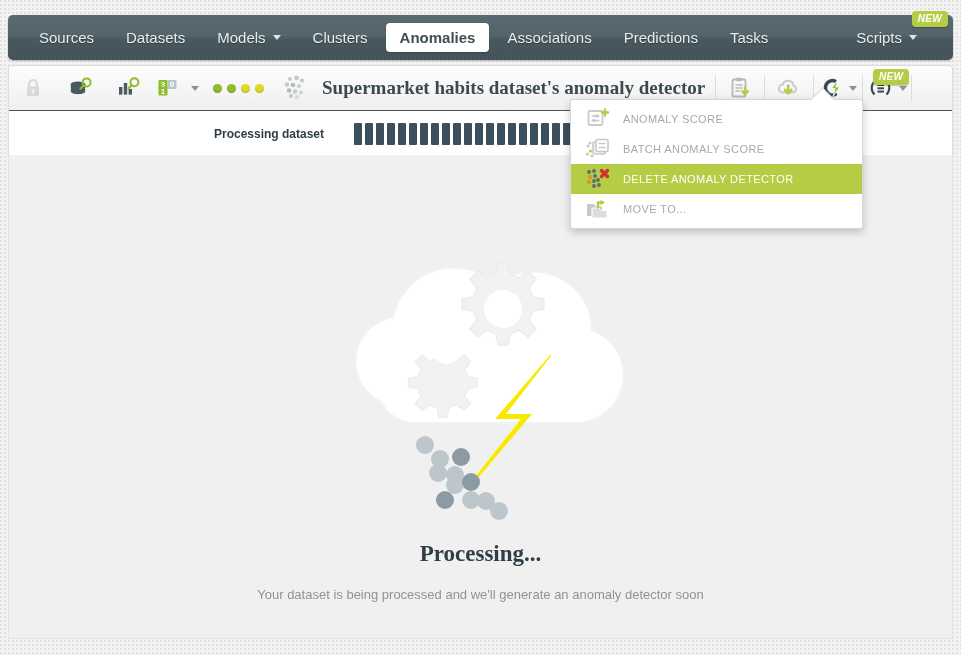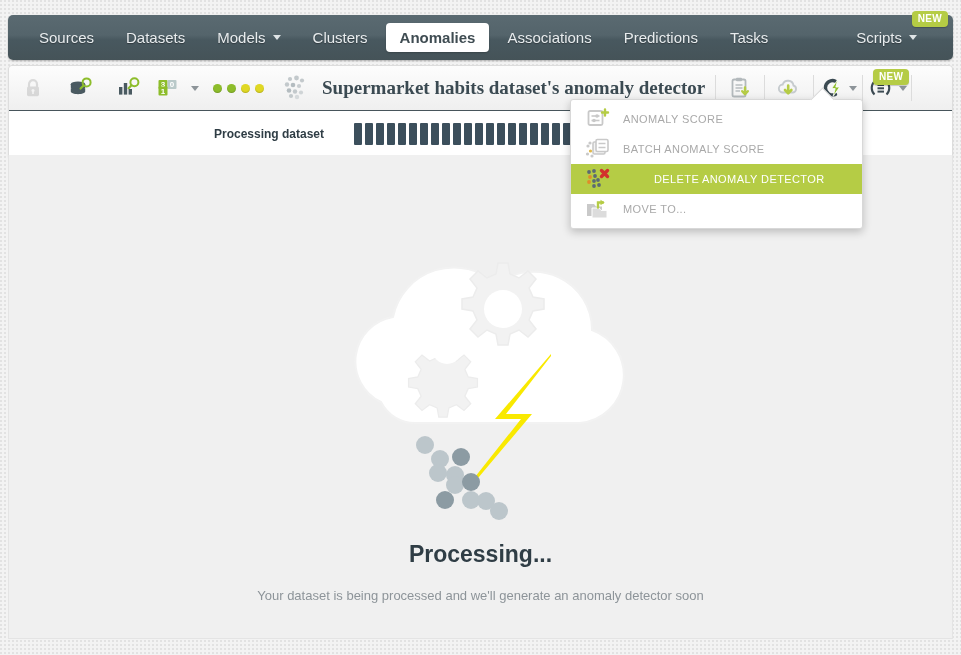--- a/index.html
+++ b/index.html
@@ -33,21 +33,21 @@
     background:#ffffff;color:#3f4c52;font-weight:bold;text-shadow:none;
     box-shadow:0 1px 2px rgba(0,0,0,.2);
   }
   .caret-down{
     width:0;height:0;border-left:4.5px solid transparent;border-right:4.5px solid transparent;
     border-top:5px solid #dfe4e6;display:inline-block;margin-left:1px;
   }
   .badge-new{
     position:absolute;background:#b5cc45;color:#fff;font-size:10px;font-weight:bold;
     letter-spacing:.3px;padding:2px 6px 2px 6px;border-radius:4px;
-    box-shadow:0 1px 1px rgba(0,0,0,.2);line-height:12px;
+    box-shadow:0 1px 1px rgba(0,0,0,.2);line-height:12px;font-style:italic;
   }
   .badge-nav{top:-12px;right:5px;}
 
   
   .panel{
     position:absolute;left:8px;top:65px;width:943px;height:90px;
     background:#f7f7f7;border:1px solid #dddddd;border-radius:4px 4px 0 0;
     box-shadow:0 1px 2px rgba(0,0,0,.08);
   }
   .toolbar{
@@ -89,41 +89,41 @@
 
   
   .content{
     position:absolute;left:8px;top:155px;width:943px;height:483px;
     background:#f0f0f0;border-left:1px solid #e4e4e4;border-right:1px solid #e4e4e4;
     border-bottom:1px solid #e4e4e4;
     display:flex;flex-direction:column;align-items:center;
   }
   .illus{margin-top:62px;}
   .headline{
-    font-size:23px;font-weight:bold;color:#2f3d45;margin-top:10px;
+    font-size:23px;font-weight:bold;color:#2f3d45;margin-top:10px;font-family:Liberation Serif, serif;
   }
   .subline{font-size:13px;color:#8d9499;margin-top:20px;}
 
   
   .menu{
     position:absolute;left:570px;top:99px;width:291px;
     background:#ffffff;border:1px solid #d8d8d8;border-radius:3px;
     box-shadow:0 3px 8px rgba(0,0,0,.22);z-index:40;
     padding:4px 0 4px 0;
   }
   .menu-arrow{
     position:absolute;top:-9px;right:31px;width:16px;height:16px;background:#ffffff;
     border-left:1px solid #d8d8d8;border-top:1px solid #d8d8d8;transform:rotate(45deg);
   }
   .menu-item{
     height:30px;display:flex;align-items:center;padding-left:12px;cursor:pointer;
     font-size:11px;letter-spacing:.4px;color:#a9a9a9;
   }
   .menu-item .mi-icon{width:30px;height:26px;display:flex;align-items:center;justify-content:center;margin-right:10px;}
-  .menu-item.active{background:#b5cc45;color:#ffffff;gap:31px;}
+  .menu-item.active{background:#b5cc45;color:#ffffff;}
 </style>
 </head>
 <body>
 
 <div class="topnav">
   <div class="nav-left" id="nav-left">
       <div class="nav-item">
         <span>Sources</span>
       </div>
       <div class="nav-item">

